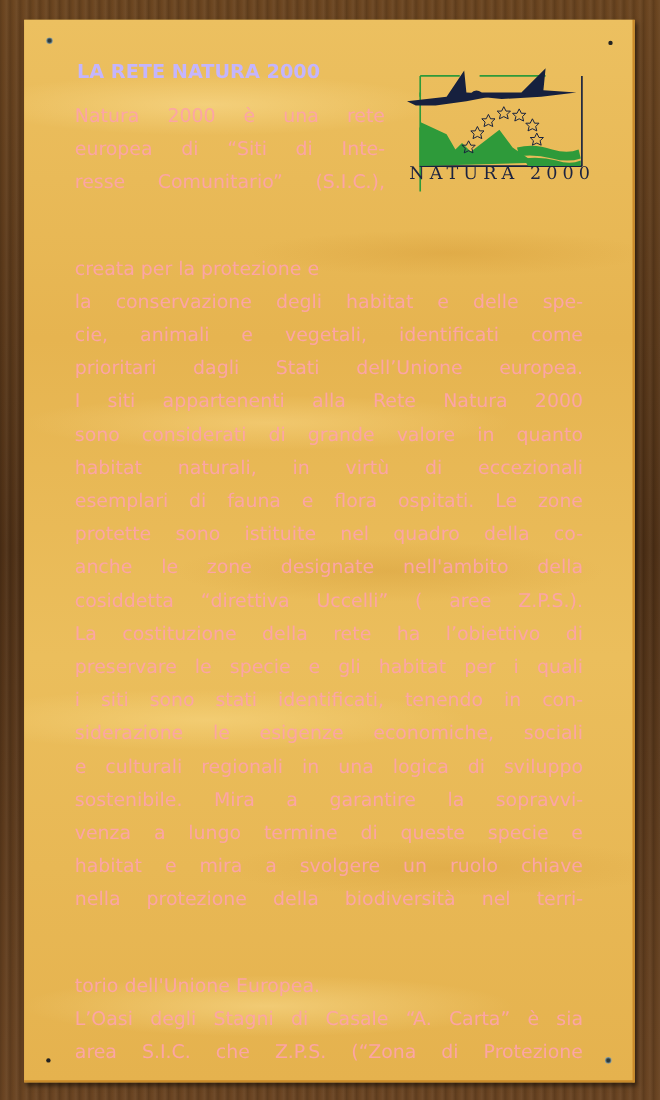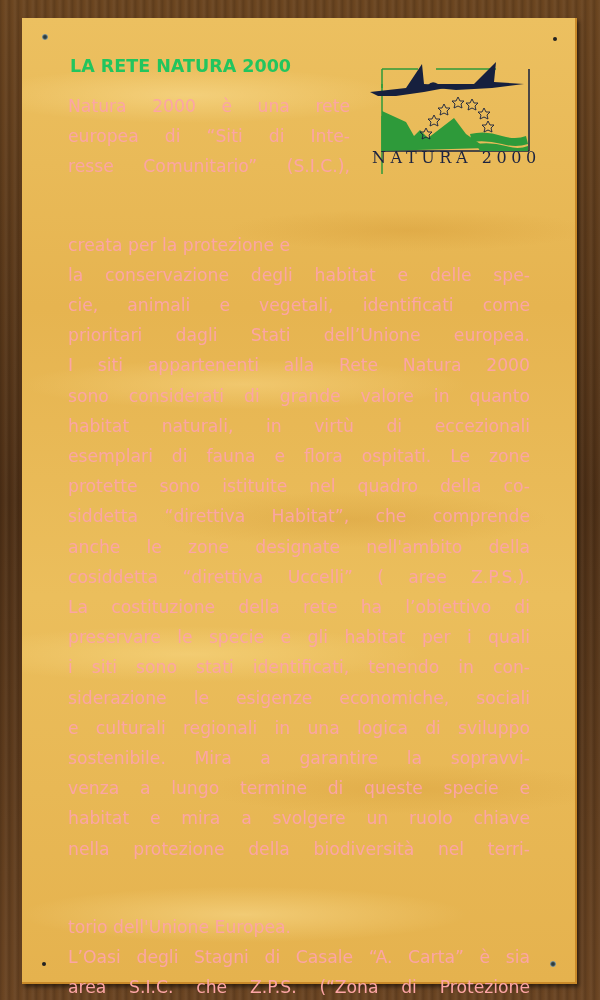--- a/index.html
+++ b/index.html
@@ -29,21 +29,21 @@
     border-bottom: 2px solid #c98a2a;
   }
   .screw {
     position: absolute; width: 6px; height: 6px; border-radius: 50%;
     background: radial-gradient(circle, #2c3b3d 30%, #8aa0a4 70%);
   }
   .nail { position: absolute; width: 4px; height: 4px; border-radius: 50%; background: #222; }
   .title {
     position: absolute; left: 70px; top: 56px;
     font-family: "DejaVu Sans", sans-serif; font-weight: bold;
-    font-size: 17.5px; color: #22c55e; letter-spacing: 0;
+    font-size: 17.5px; color: #c4b5fd; letter-spacing: 0;
   }
   .body-text {
     position: absolute; left: 68px; top: 91px; width: 462px;
     font-family: "DejaVu Sans", sans-serif; font-size: 17.2px;
     line-height: 30.2px; color: #fca5a5;
   }
   .line { display: block; white-space: nowrap; text-align: justify; text-align-last: justify; }
   .line.short { width: 282px; }
   .line.last { text-align-last: left; margin-top: 48px; }
   .logo {
@@ -103,21 +103,20 @@
   <span class="line short">resse Comunitario” (S.I.C.),</span>
   <span class="line short last">creata per la protezione e</span>
   <span class="line">la conservazione degli habitat e delle spe-</span>
   <span class="line">cie, animali e vegetali, identificati come</span>
   <span class="line">prioritari dagli Stati dell’Unione europea.</span>
   <span class="line">I siti appartenenti alla Rete Natura 2000</span>
   <span class="line">sono considerati di grande valore in quanto</span>
   <span class="line">habitat naturali, in virtù di eccezionali</span>
   <span class="line">esemplari di fauna e flora ospitati. Le zone</span>
   <span class="line">protette sono istituite nel quadro della co-</span>
-  <span class="line">siddetta “direttiva Habitat”, che comprende</span>
   <span class="line">anche le zone designate nell'ambito della</span>
   <span class="line">cosiddetta “direttiva Uccelli” ( aree Z.P.S.).</span>
   <span class="line">La costituzione della rete ha l’obiettivo di</span>
   <span class="line">preservare le specie e gli habitat per i quali</span>
   <span class="line">i siti sono stati identificati, tenendo in con-</span>
   <span class="line">siderazione le esigenze economiche, sociali</span>
   <span class="line">e culturali regionali in una logica di sviluppo</span>
   <span class="line">sostenibile. Mira a garantire la sopravvi-</span>
   <span class="line">venza a lungo termine di queste specie e</span>
   <span class="line">habitat e mira a svolgere un ruolo chiave</span>

